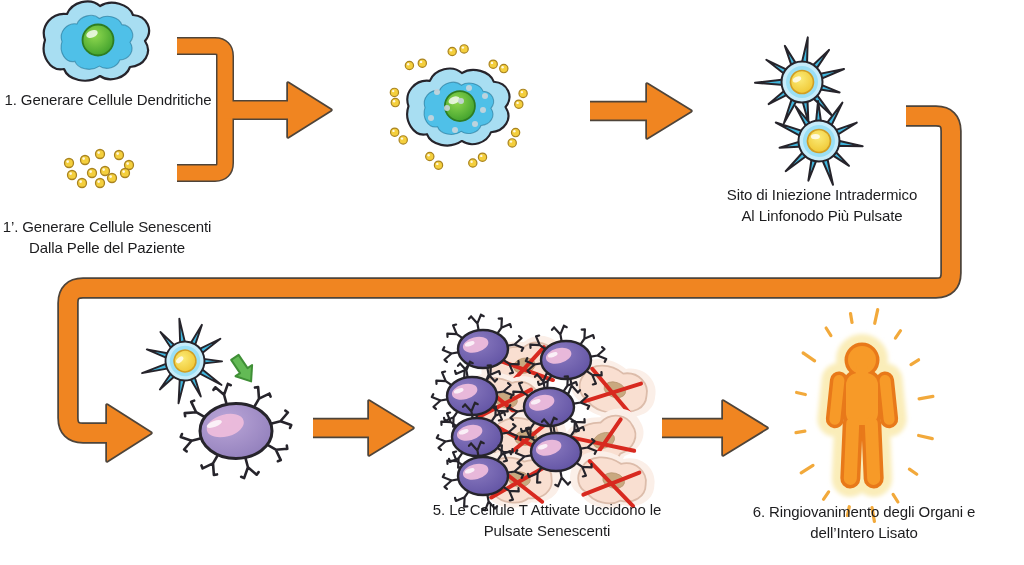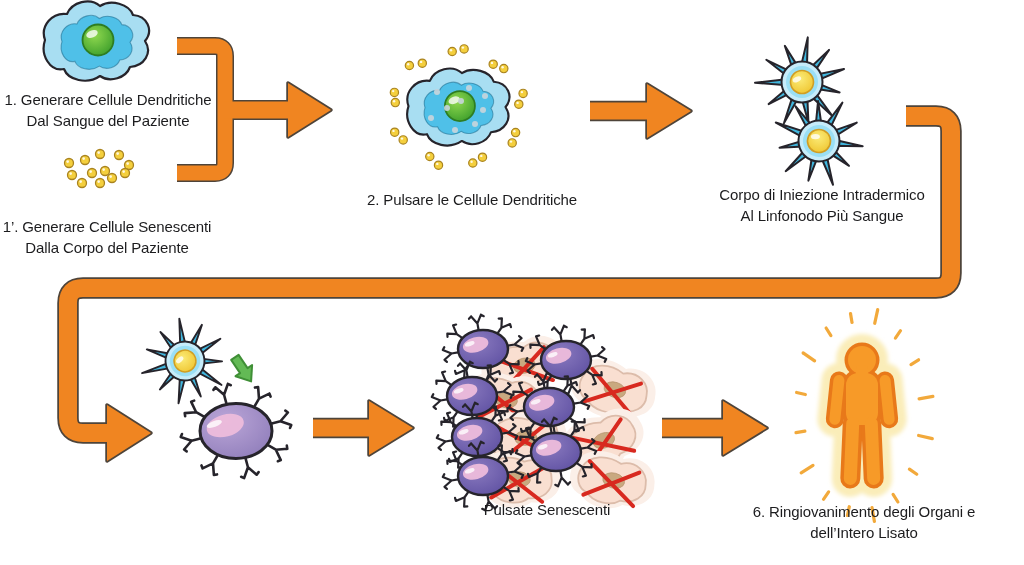--- a/index.html
+++ b/index.html
@@ -327,39 +327,38 @@
             <rect x="17" y="-40" width="11" height="50" rx="5.5" transform="rotate(-6 22 -40)"></rect>
             <rect x="-15.5" y="2" width="13" height="68" rx="6.5" transform="rotate(2.5 -9 2)"></rect>
             <rect x="2.5" y="2" width="13" height="68" rx="6.5" transform="rotate(-2.5 9 2)"></rect>
           </g>
         </g>
     </g>
   </svg>
 
   <div class="label" style="--cx:108px;left:108px;top:89px">
     <div>1. Generare Cellule Dendritiche</div>
-    <div>Dal Sangue del Paziente</div>
   </div>
 
   <div class="label" style="left:107px;top:216px">
     <div>1’. Generare Cellule Senescenti</div>
-    <div>Dalla Corpo del Paziente</div>
+    <div>Dalla Pelle del Paziente</div>
   </div>
 
   <div class="label" style="left:472px;top:189px">
-    <div>2. Pulsare le Cellule Dendritiche</div>
   </div>
 
   <div class="label" style="left:822px;top:184px">
-    <div>Corpo di Iniezione Intradermico</div>
-    <div>Al Linfonodo Più Sangue</div>
+    <div>Sito di Iniezione Intradermico</div>
+    <div>Al Linfonodo Più Pulsate</div>
   </div>
 
 
   <div class="label" style="left:547px;top:499px">
+    <div>5. Le Cellule T Attivate Uccidono le</div>
     <div>Pulsate Senescenti</div>
   </div>
 
   <div class="label" style="left:864px;top:501px">
     <div>6. Ringiovanimento degli Organi e</div>
     <div>dell’Intero Lisato</div>
   </div>
 
 </div>
 

